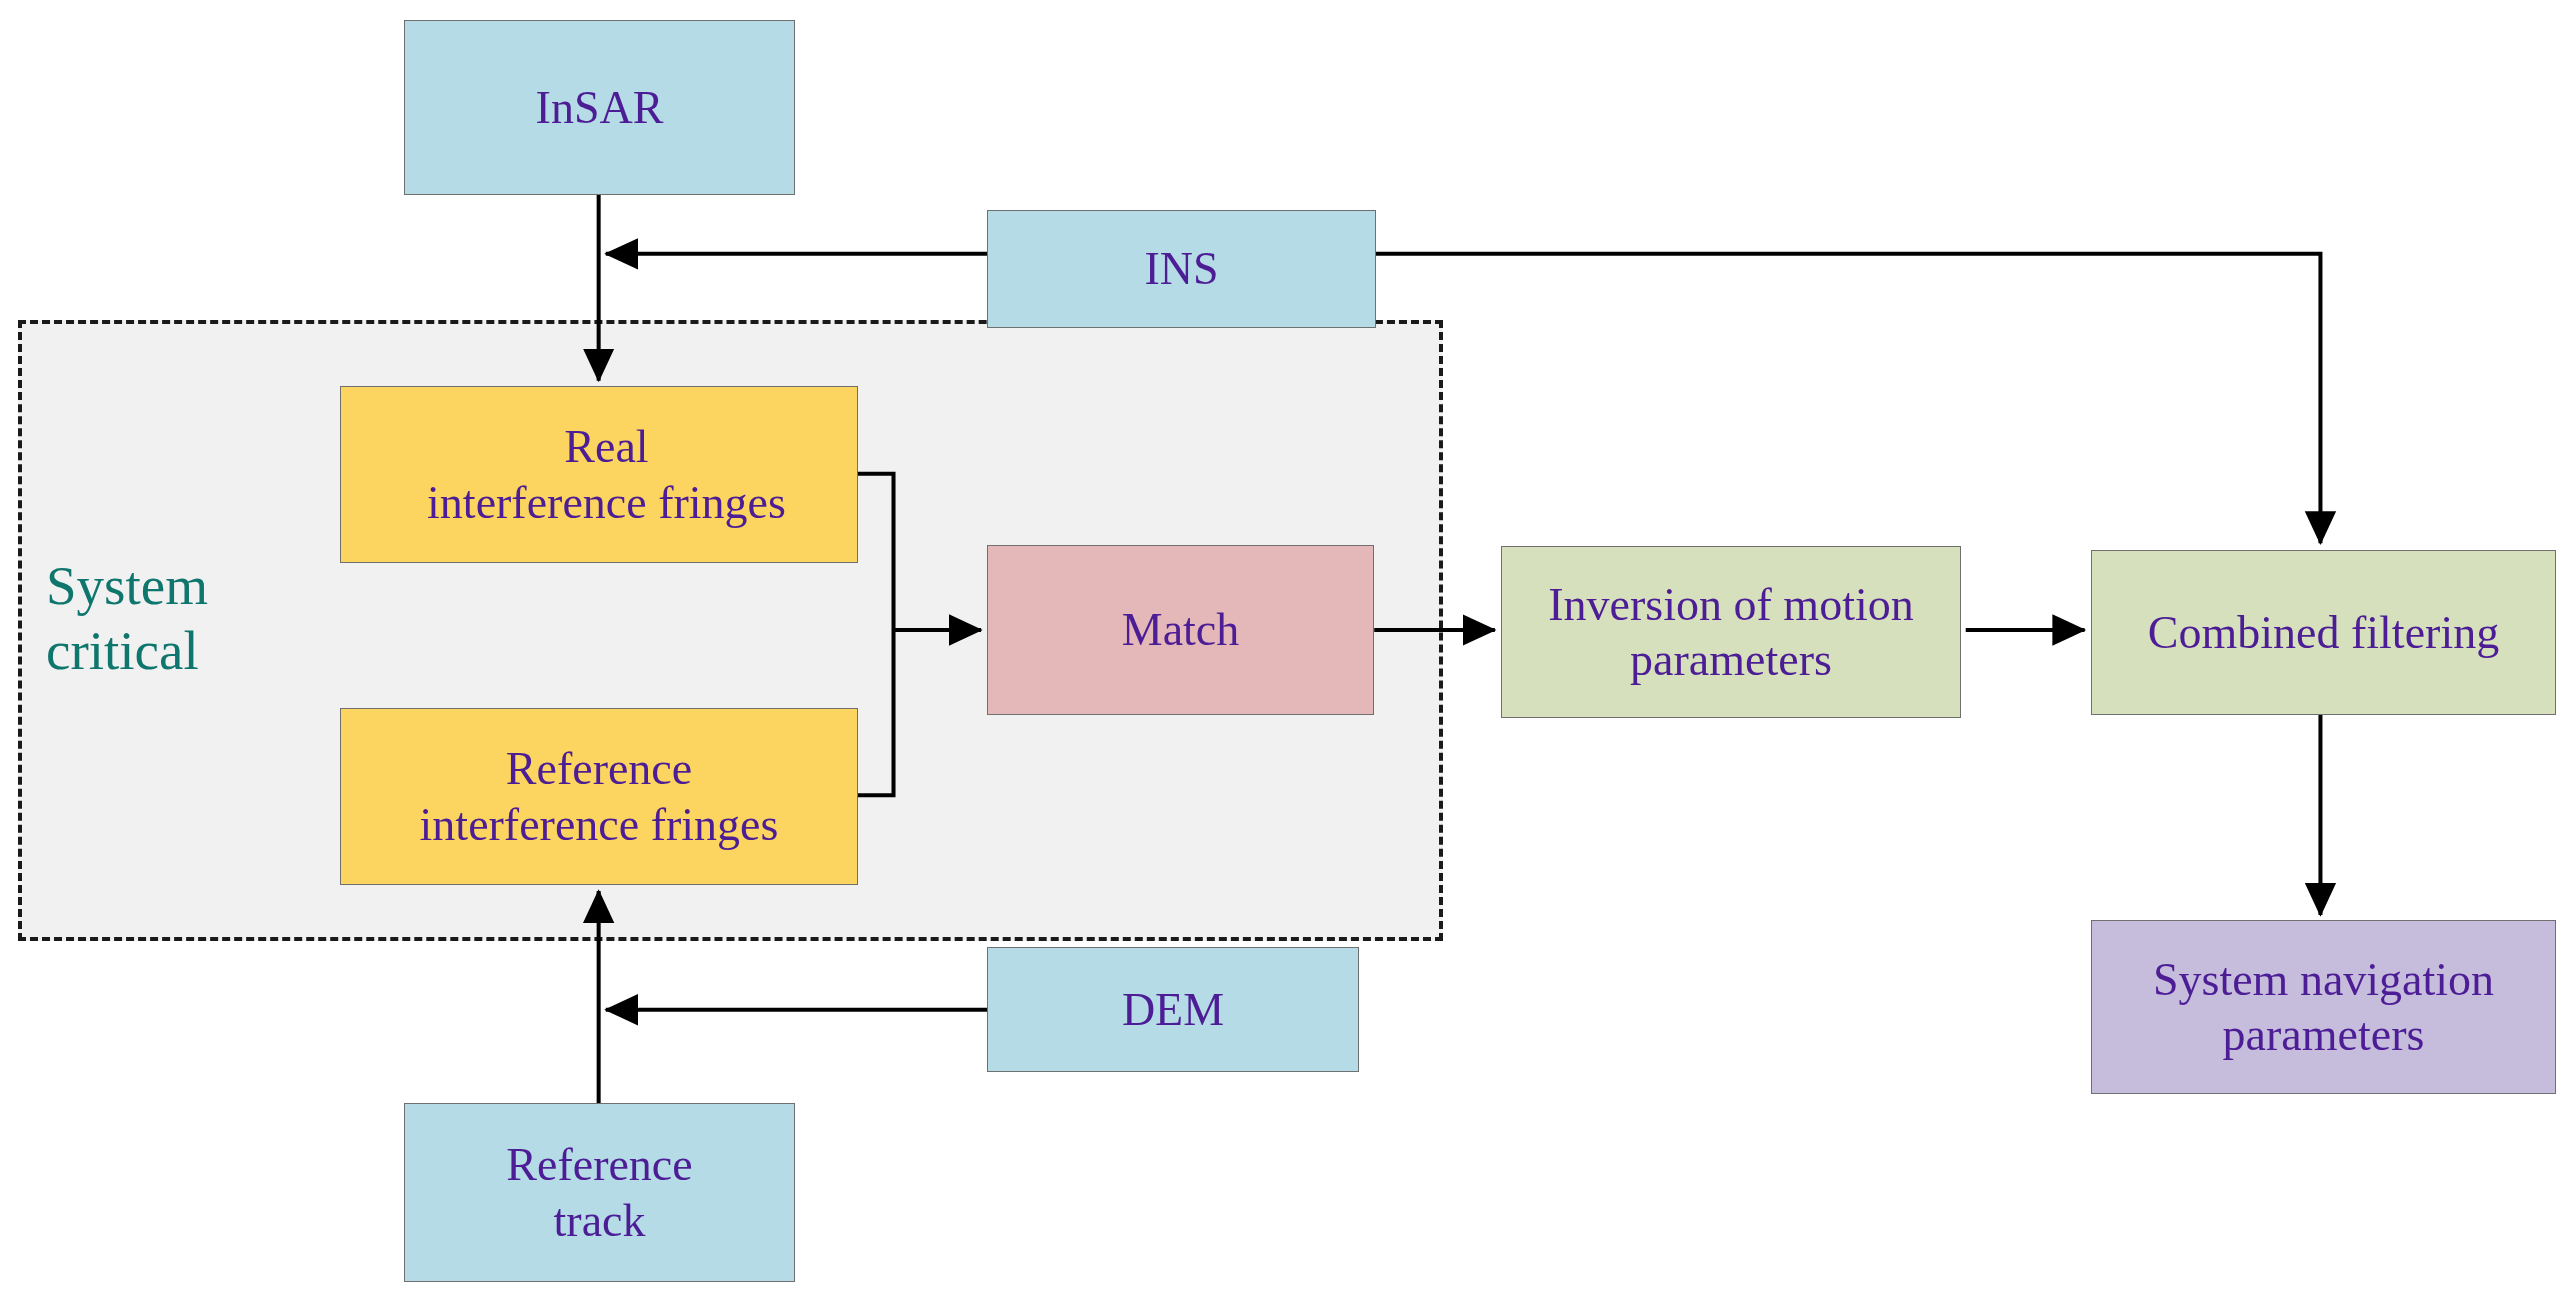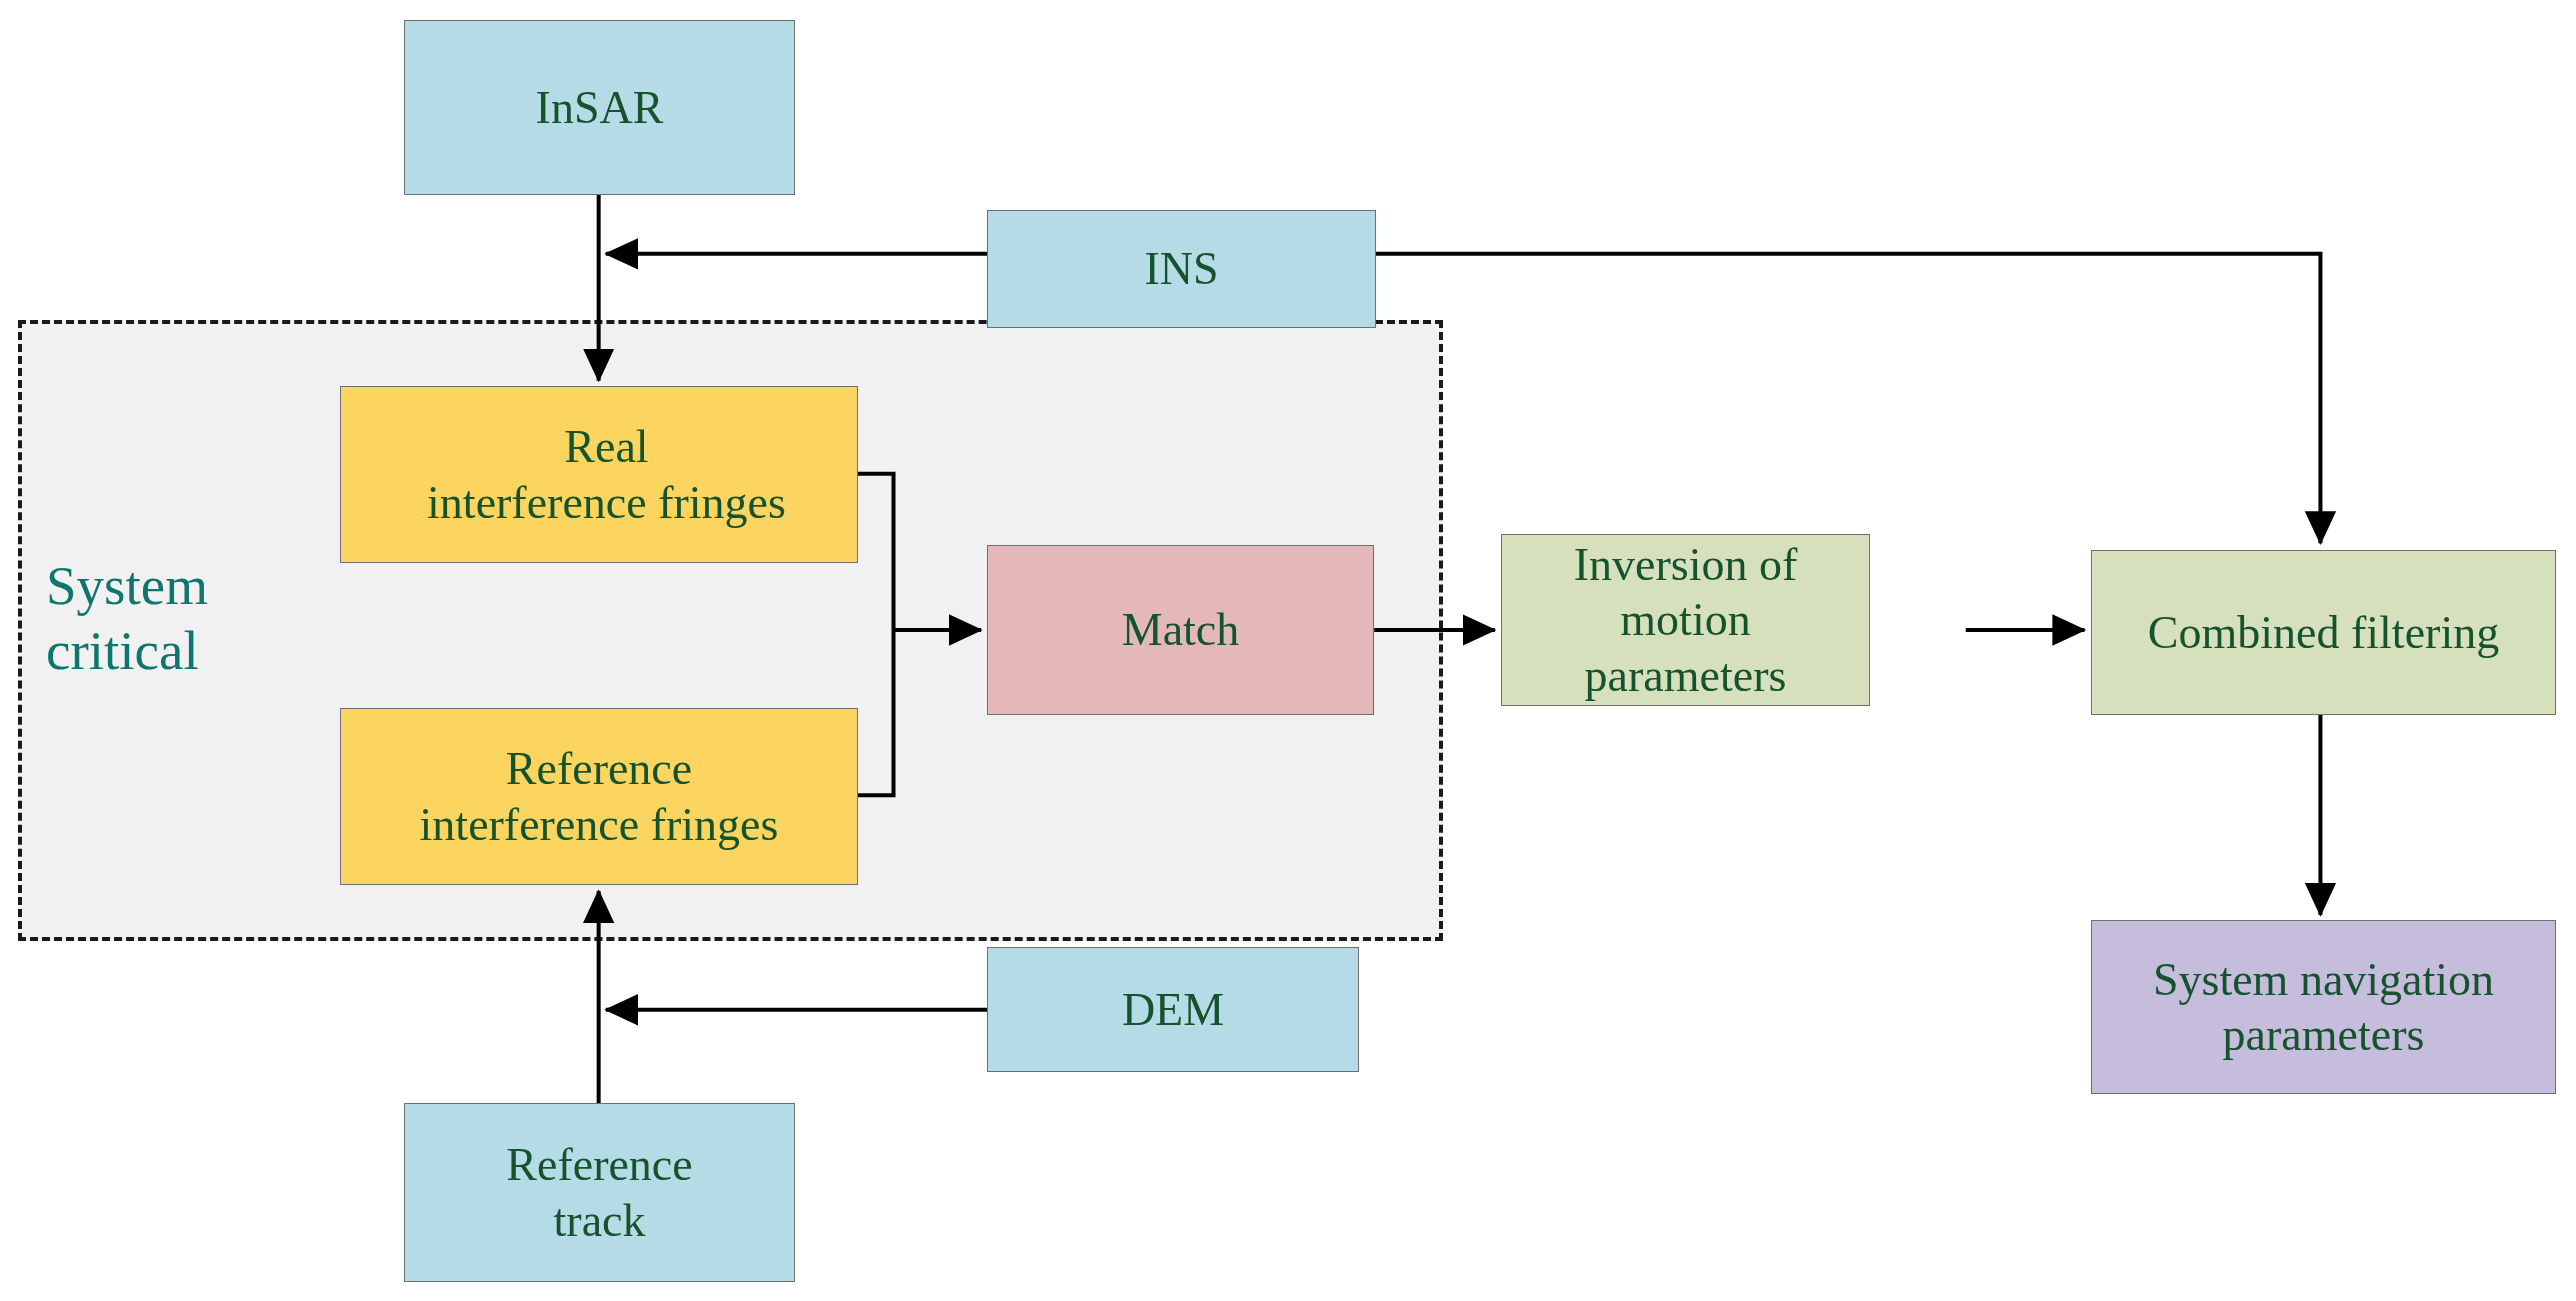--- a/index.html
+++ b/index.html
@@ -45,38 +45,38 @@
     white-space: pre-line;
   }
   .node {
     position: absolute;
     box-sizing: border-box;
     border: 1.8px solid #6f6f6f;
     display: flex;
     align-items: center;
     justify-content: center;
     text-align: center;
-    color: #14532d;
+    color: #4c1d95;
     font-size: 46px;
     line-height: 1.2;
     white-space: pre-line;
     padding: 0 9px;
   }
   .n-blue   { background: #b4dbe6; }
   .n-yellow { background: #fbd55f; }
   .n-pink   { background: #e4b8b8; }
   .n-green  { background: #d6e0bd; }
   .n-purple { background: #c6bcdc; }
 
   .nd-insar      { left: 404px;  top: 19.7px;   width: 391px; height: 175px; }
   .nd-ins        { left: 987px; top: 210px;  width: 389px; height: 118px; }
   .nd-real       { left: 340px;  top: 386px;  width: 518px; height: 177px; padding-left: 24px; }
   .nd-reference  { left: 340px;  top: 708px;  width: 518px; height: 177px; }
   .nd-match      { left: 987px; top: 545px;  width: 387px; height: 170px; }
-  .nd-inversion  { left: 1501px; top: 534px;  width: 369px; height: 172px; }
+  .nd-inversion  { left: 1501px; top: 546px;  width: 460px; height: 172px; }
   .nd-combined   { left: 2091px; top: 550px;  width: 465px; height: 165px; }
   .nd-output     { left: 2091px; top: 920px; width: 465px; height: 174px; }
   .nd-dem        { left: 987px; top: 947px; width: 372px; height: 125px; }
   .nd-track      { left: 404px;  top: 1103px; width: 391px; height: 179px; }
 </style>
 </head>
 <body>
 
 <div id="canvas">
 

